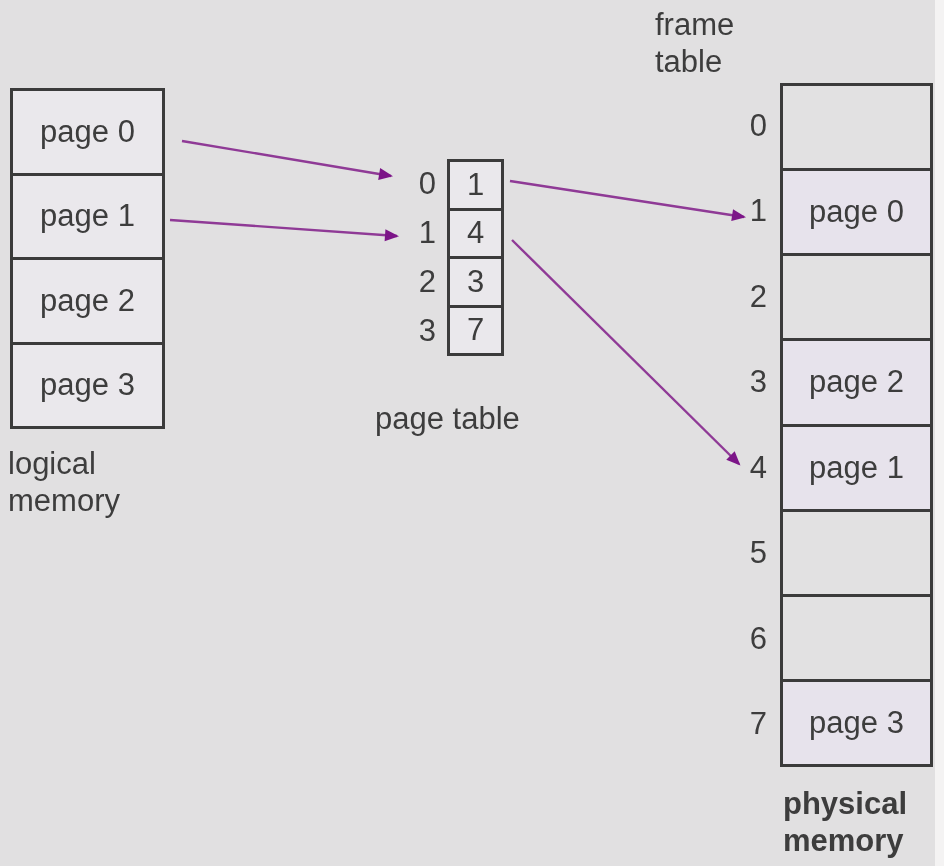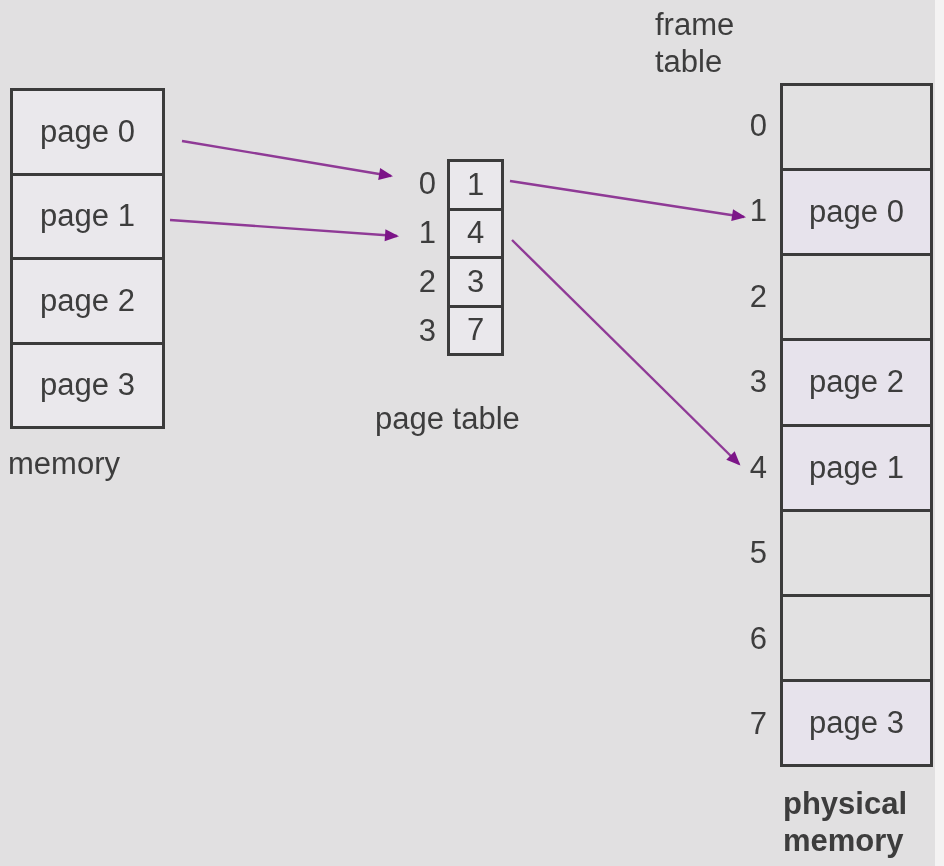--- a/index.html
+++ b/index.html
@@ -118,20 +118,21 @@
     <line class="arrow" x1="512" y1="240" x2="739" y2="464"></line>
   </svg>
 
   <div class="lm-box">
     <div class="lm-cell">page 0</div>
     <div class="lm-cell">page 1</div>
     <div class="lm-cell">page 2</div>
     <div class="lm-cell">page 3</div>
   </div>
   <div class="memlabel lm-label">
+    <div>logical</div>
     <div>memory</div>
   </div>
 
   <div class="pt-index">
     <div class="idx">0</div>
     <div class="idx">1</div>
     <div class="idx">2</div>
     <div class="idx">3</div>
   </div>
   <div class="pt-box">

